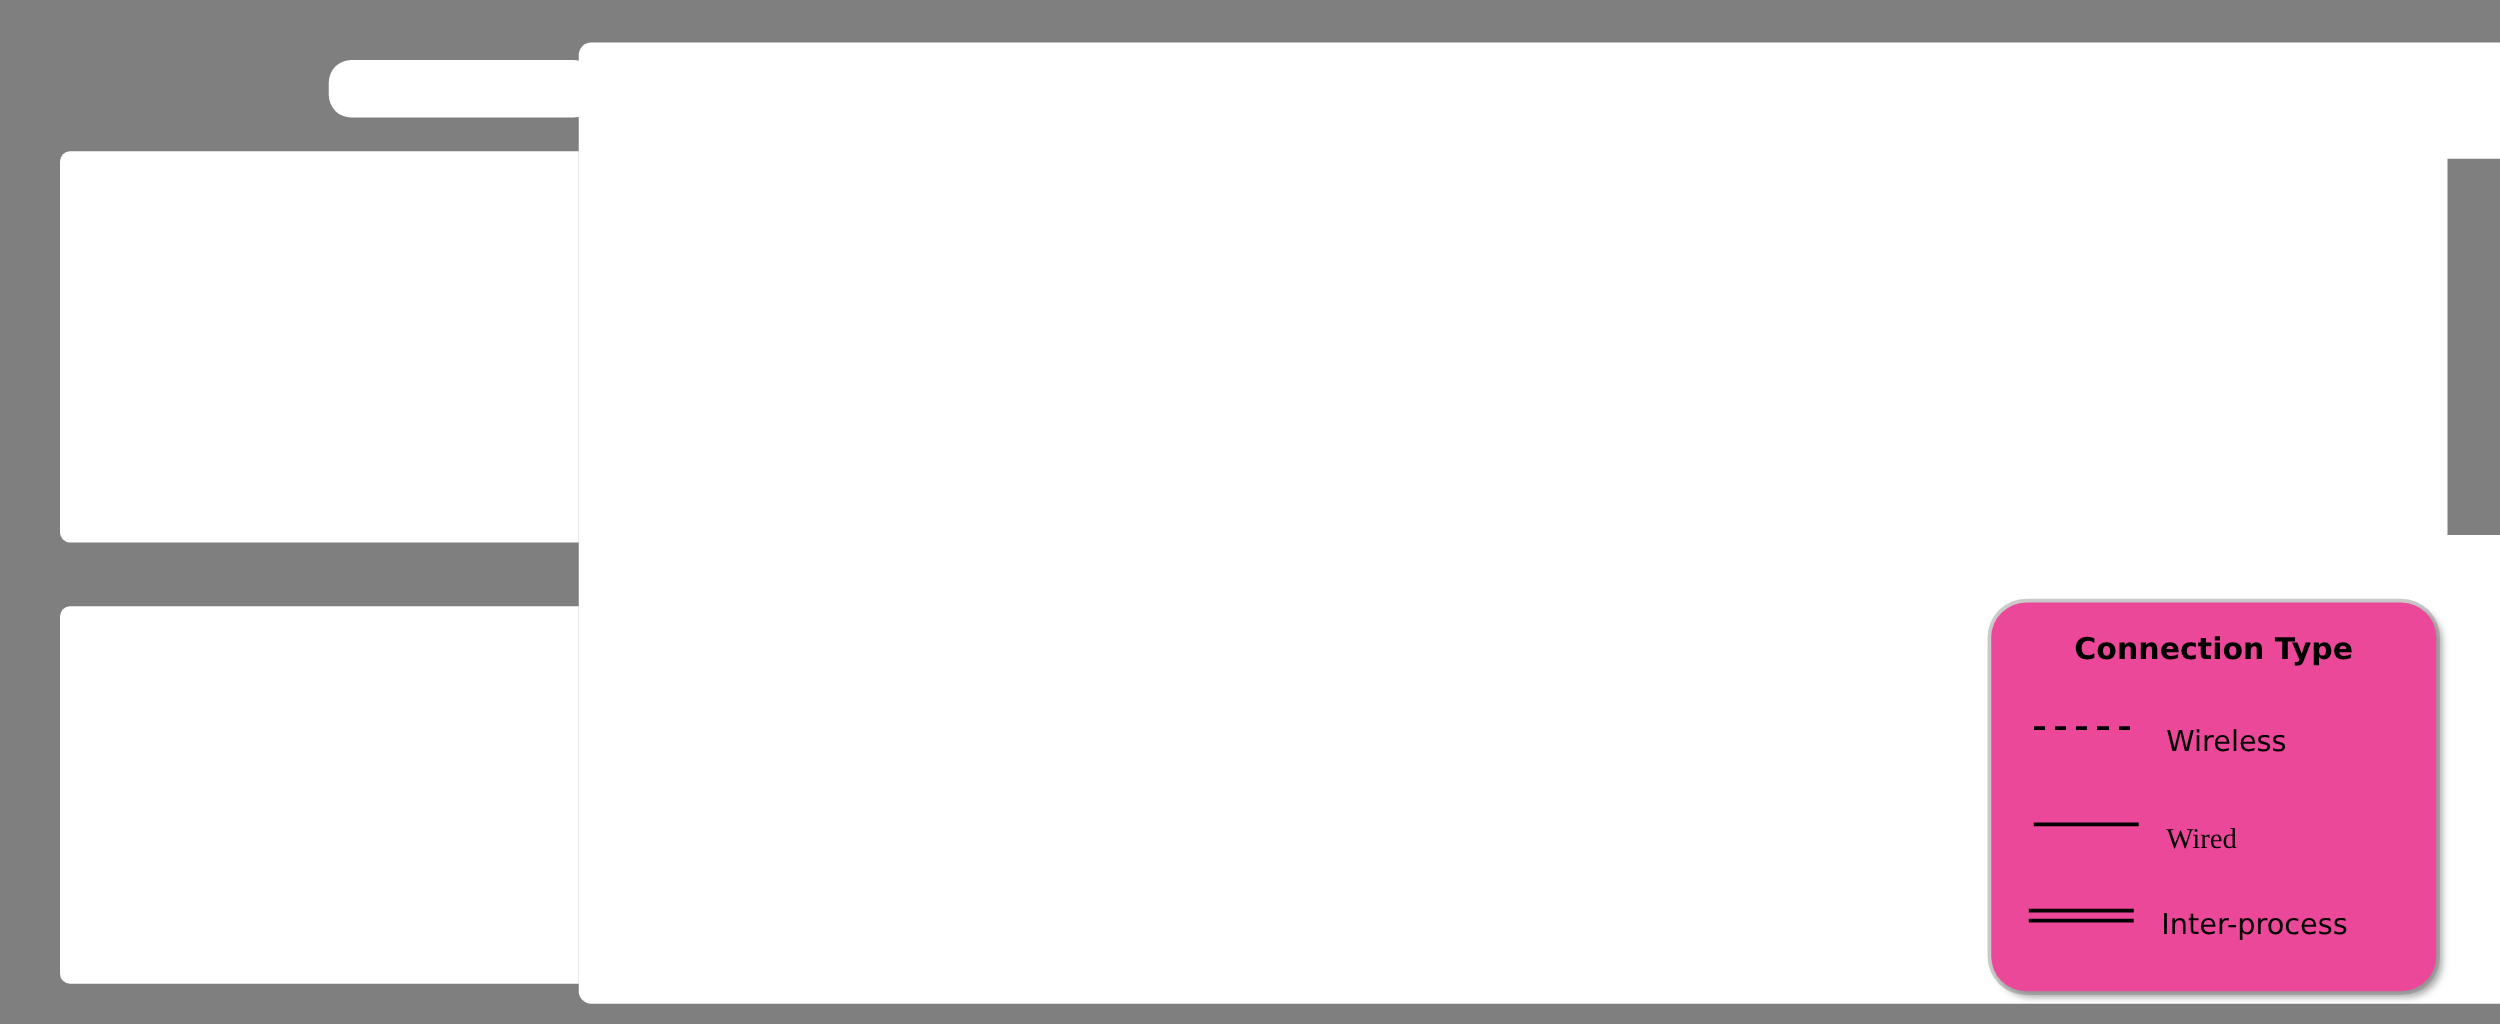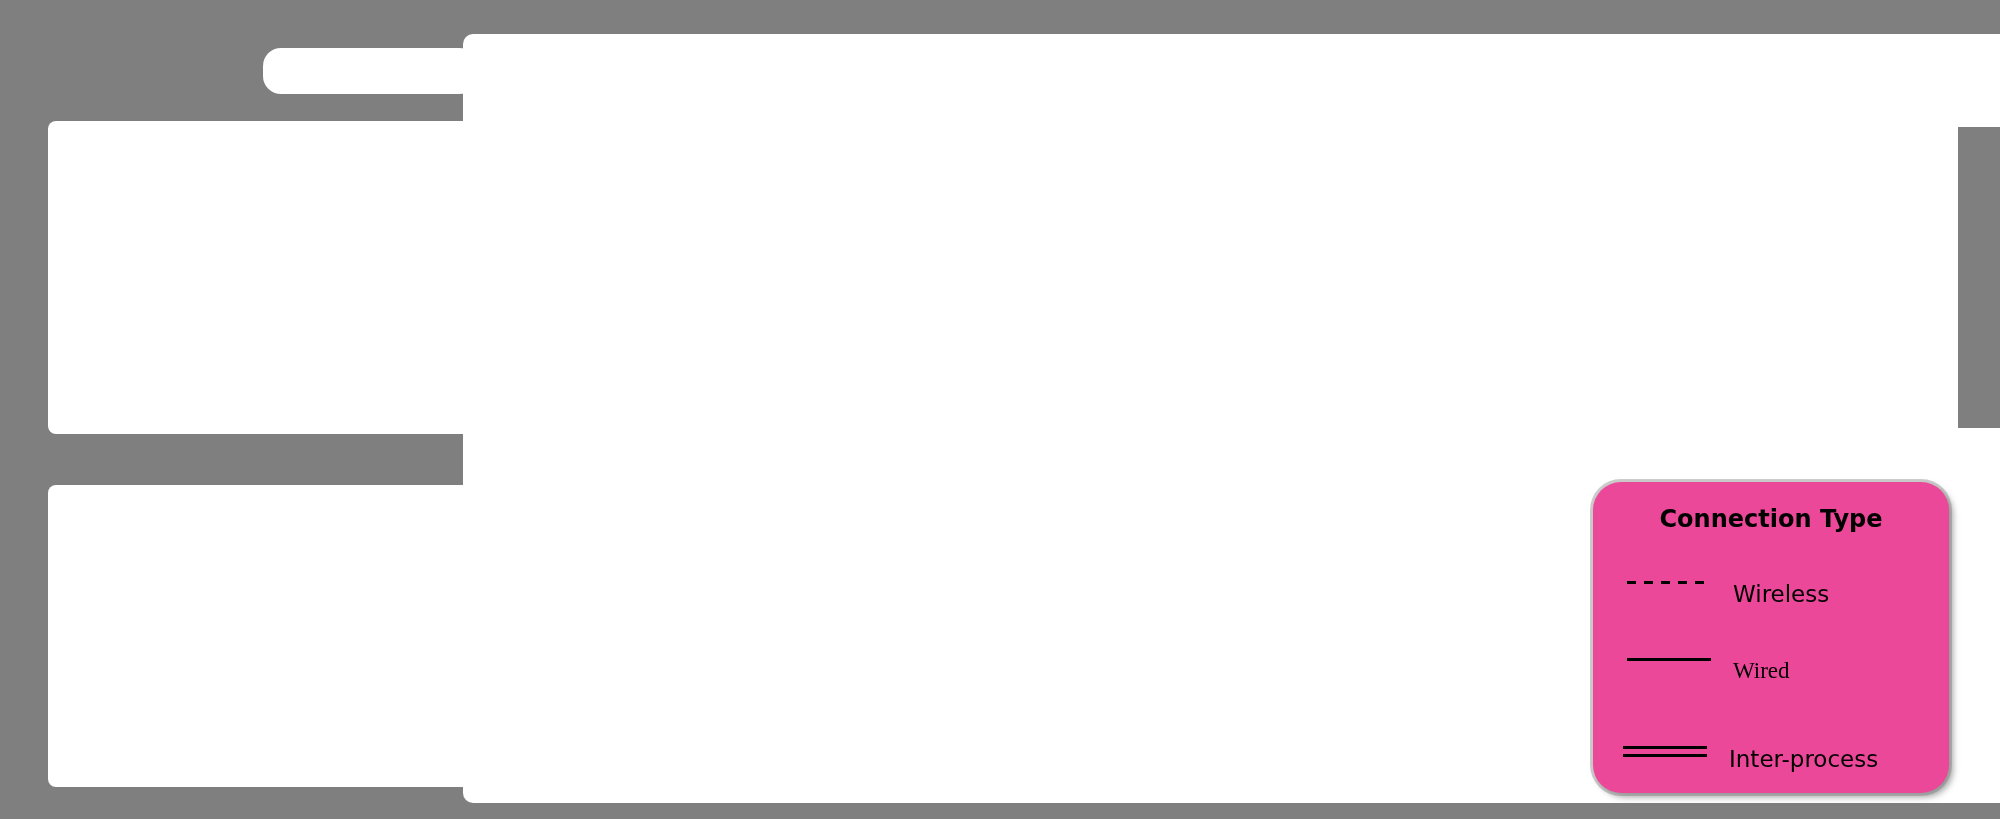--- a/index.html
+++ b/index.html
@@ -80,21 +80,21 @@
     color: #000000;
   }
   .legend-row {
     display: flex;
     align-items: flex-start;
     height: 30px;
     padding-left: 34px;
   }
   .legend-row.row-1 { margin-top: 47px; }
   .legend-row.row-2 { margin-top: 47px; font-family: Liberation Serif, serif; }
-  .legend-row.row-3 { margin-top: 58px; padding-left: 30px; }
+  .legend-row.row-3 { margin-top: 39px; padding-left: 30px; }
   .legend-line {
     display: inline-block;
     width: 84px;
     margin-right: 22px;
     flex: 0 0 auto;
   }
   .legend-line.dashed {
     height: 3px;
     background: repeating-linear-gradient(90deg, #000 0 9px, transparent 9px 17px);
   }

